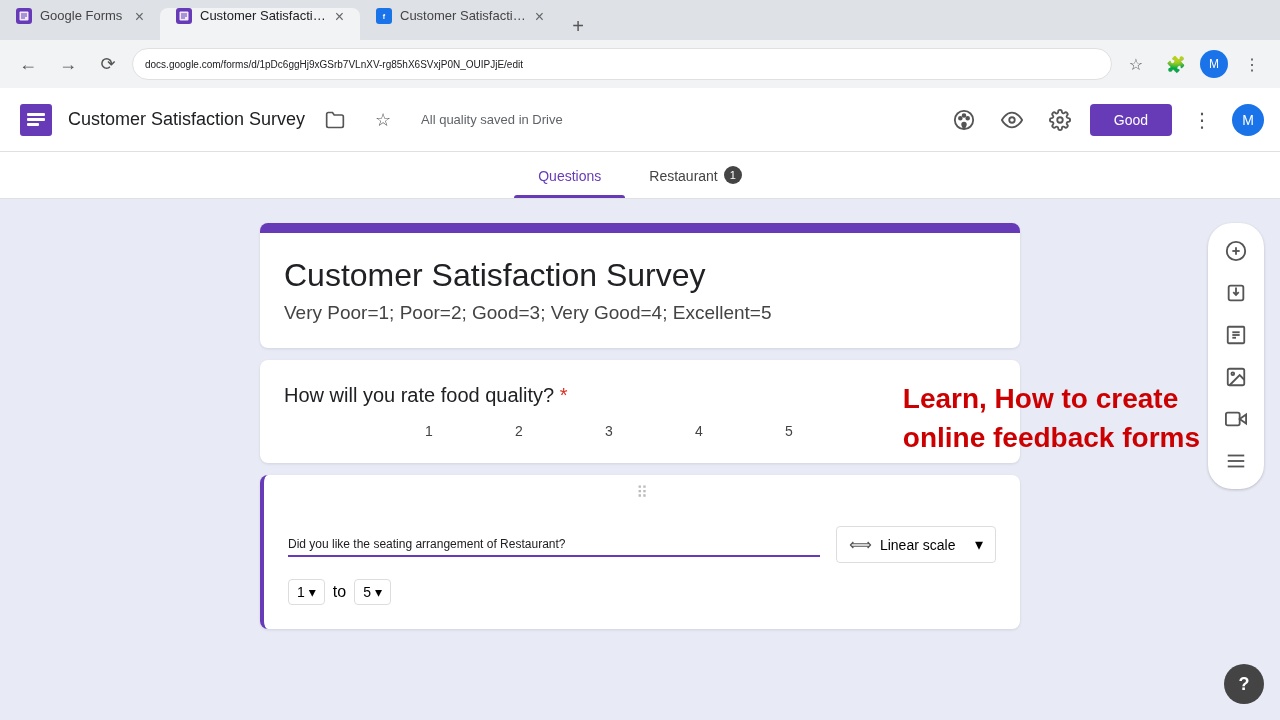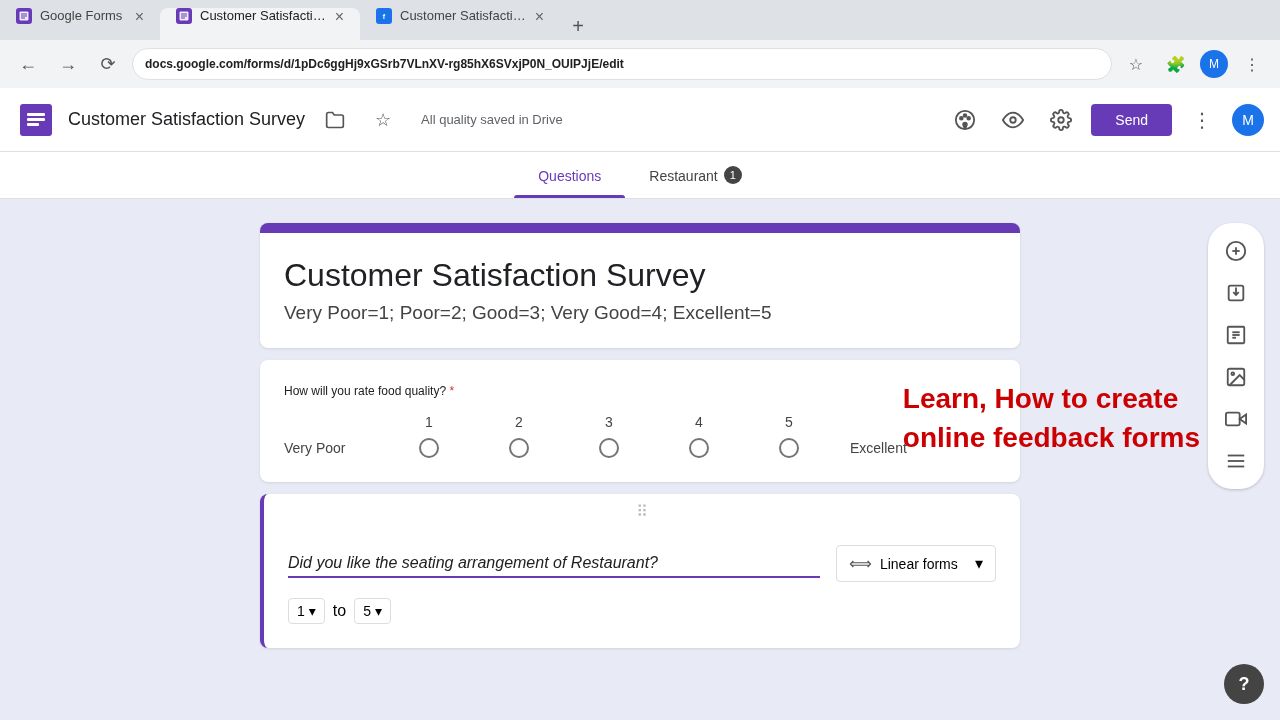--- a/index.html
+++ b/index.html
@@ -7,21 +7,21 @@
     .tab-bar { display: flex; align-items: flex-end; padding: 8px 0 0 0; background: #dee1e6; height: 40px; }
     .tab { display: flex; padding: 0 16px; height: 32px; border-radius: 8px 8px 0 0; font-size: 13px; color: #444; background: #dee1e6; cursor: pointer; gap: 8px; min-width: 160px; max-width: 200px; }
     .tab.active { background: #f1f3f4; color: #202124; }
     .tab-icon { width: 16px; height: 16px; border-radius: 2px; flex-shrink: 0; }
     .tab-label { white-space: nowrap; overflow: hidden; text-overflow: ellipsis; flex: 1; }
     .tab-close { font-size: 16px; color: #666; cursor: pointer; }
     .new-tab-btn { width: 28px; height: 28px; border-radius: 50%; display: flex; align-items: center; justify-content: center; font-size: 20px; color: #555; cursor: pointer; margin-left: 4px; }
 
     .nav-bar { display: flex; align-items: center; padding: 6px 12px; gap: 8px; background: #f1f3f4; height: 48px; }
     .nav-btn { width: 32px; height: 32px; border-radius: 50%; display: flex; align-items: center; justify-content: center; font-size: 18px; color: #555; cursor: pointer; }
-    .address-bar { flex: 1; height: 32px; background: white; border-radius: 16px; display: flex; align-items: center; padding: 0 12px; font-size: 12px; color: #202124; border: 1px solid #e0e0e0; font-weight: bold; }
+    .address-bar { flex: 1; height: 32px; background: white; border-radius: 16px; display: flex; align-items: center; padding: 0 12px; font-size: 10px; color: #202124; border: 1px solid #e0e0e0; }
     .nav-icons { display: flex; align-items: center; gap: 8px; }
     .nav-icon-btn { width: 32px; height: 32px; border-radius: 50%; display: flex; align-items: center; justify-content: center; font-size: 16px; color: #555; cursor: pointer; }
 
     
     .app-header { display: flex; align-items: center; padding: 0 16px; height: 64px; background: white; border-bottom: 1px solid #e0e0e0; gap: 12px; }
     .app-logo { width: 40px; height: 40px; display: flex; align-items: center; justify-content: center; }
     .app-title { font-size: 18px; color: #202124; font-weight: 400; flex: 0 0 auto; }
     .header-icon-btn { width: 36px; height: 36px; border-radius: 50%; display: flex; align-items: center; justify-content: center; cursor: pointer; font-size: 18px; color: #555; }
     .saved-text { font-size: 13px; color: #5f6368; margin: 0 8px; }
     .spacer { flex: 1; }
@@ -57,21 +57,21 @@
     .scale-label.right { margin-left: 8px; }
     .scale-radios { display: flex; gap: 0; }
     .scale-radio { width: 90px; display: flex; justify-content: center; }
     .radio-circle { width: 20px; height: 20px; border: 2px solid #757575; border-radius: 50%; cursor: pointer; }
 
     
     .question-card-2 { background: white; border-radius: 8px; padding: 0; box-shadow: 0 1px 3px rgba(0,0,0,0.1); border-left: 4px solid #673ab7; }
     .drag-handle { display: flex; justify-content: center; padding: 8px; color: #bbb; font-size: 16px; }
     .q2-content { padding: 16px 24px 24px; }
     .q2-header { display: flex; align-items: center; gap: 16px; margin-bottom: 16px; }
-    .q2-input { flex: 1; border: none; border-bottom: 2px solid #673ab7; font-size: 16px; padding: 4px 0; outline: none; color: #202124; font-style: italic; }
+    .q2-input { flex: 1; border: none; border-bottom: 2px solid #673ab7; font-size: 12px; padding: 4px 0; outline: none; color: #202124; }
     .linear-scale-dropdown { display: flex; align-items: center; gap: 8px; border: 1px solid #ddd; border-radius: 4px; padding: 8px 12px; font-size: 14px; cursor: pointer; min-width: 160px; }
     .scale-from-to { display: flex; align-items: center; gap: 8px; margin-top: 8px; }
     .scale-select { display: flex; align-items: center; gap: 4px; border: 1px solid #ddd; border-radius: 4px; padding: 4px 8px; cursor: pointer; font-size: 14px; }
 
     
     .watermark-overlay { position: absolute; right: 80px; top: 180px; pointer-events: none; z-index: 10; }
     .watermark-text { font-family: 'Arial', sans-serif; font-weight: bold; color: #cc0000; font-size: 28px; line-height: 1.4; text-align: left; }
 
     
     .side-toolbar { position: absolute; right: 16px; top: 24px; display: flex; flex-direction: column; gap: 2px; background: white; border-radius: 24px; padding: 8px; box-shadow: 0 1px 3px rgba(0,0,0,0.2); }
@@ -173,21 +173,21 @@
         <path d="M1 12s4-8 11-8 11 8 11 8-4 8-11 8-11-8-11-8z"></path>
         <circle cx="12" cy="12" r="3"></circle>
       </svg>
   </div>
   <div class="header-icon-btn">
     <svg width="22" height="22" viewBox="0 0 24 24" fill="none" stroke="#555" stroke-width="2">
         <circle cx="12" cy="12" r="3"></circle>
         <path d="M19.4 15a1.65 1.65 0 0 0 .33 1.82l.06.06a2 2 0 0 1-2.83 2.83l-.06-.06a1.65 1.65 0 0 0-1.82-.33 1.65 1.65 0 0 0-1 1.51V21a2 2 0 0 1-4 0v-.09A1.65 1.65 0 0 0 9 19.4a1.65 1.65 0 0 0-1.82.33l-.06.06a2 2 0 0 1-2.83-2.83l.06-.06A1.65 1.65 0 0 0 4.68 15a1.65 1.65 0 0 0-1.51-1H3a2 2 0 0 1 0-4h.09A1.65 1.65 0 0 0 4.6 9a1.65 1.65 0 0 0-.33-1.82l-.06-.06a2 2 0 0 1 2.83-2.83l.06.06A1.65 1.65 0 0 0 9 4.68a1.65 1.65 0 0 0 1-1.51V3a2 2 0 0 1 4 0v.09a1.65 1.65 0 0 0 1 1.51 1.65 1.65 0 0 0 1.82-.33l.06-.06a2 2 0 0 1 2.83 2.83l-.06.06A1.65 1.65 0 0 0 19.4 9a1.65 1.65 0 0 0 1.51 1H21a2 2 0 0 1 0 4h-.09a1.65 1.65 0 0 0-1.51 1z"></path>
       </svg>
   </div>
-  <button class="send-btn">Send</button>
+  <button class="send-btn">Good</button>
   <div class="more-btn">⋮</div>
   <div class="avatar">
     <span>M</span>
   </div>
 </div>
 
 <div class="form-tabs">
   <div class="form-tab active">
     <span>Questions</span>
   </div>
@@ -202,64 +202,43 @@
 
     <div class="form-card title-card">
       <div class="title-card-content">
         <div class="form-title">Customer Satisfaction Survey</div>
         <div class="form-desc">Very Poor=1; Poor=2; Good=3; Very Good=4; Excellent=5</div>
       </div>
     </div>
 
     <div class="form-card">
       <div class="question-card">
-        <div style="font-size:12px;color:#202124;margin-bottom:16px;">
+        <div style="font-size:20px;color:#202124;margin-bottom:16px;">
           <span>How will you rate food quality?</span><span style="color:#d93025;"> *</span>
         </div>
         <div class="linear-scale">
           <div class="scale-numbers">
             <div class="scale-num">1</div>
             <div class="scale-num">2</div>
             <div class="scale-num">3</div>
             <div class="scale-num">4</div>
             <div class="scale-num">5</div>
           </div>
-          <div class="scale-row">
-            <div class="scale-label">Very Poor</div>
-            <div class="scale-radios">
-              <div class="scale-radio">
-                  <div class="radio-circle"></div>
-                </div>
-              <div class="scale-radio">
-                  <div class="radio-circle"></div>
-                </div>
-              <div class="scale-radio">
-                  <div class="radio-circle"></div>
-                </div>
-              <div class="scale-radio">
-                  <div class="radio-circle"></div>
-                </div>
-              <div class="scale-radio">
-                  <div class="radio-circle"></div>
-                </div>
-            </div>
-            <div class="scale-label right" style="margin-left:16px;">Excellent</div>
-          </div>
         </div>
       </div>
     </div>
 
     <div class="question-card-2">
       <div class="drag-handle">⠿</div>
       <div class="q2-content">
         <div class="q2-header">
           <input class="q2-input" type="text" value="Did you like the seating arrangement of Restaurant?" style="">
           <div class="linear-scale-dropdown">
             <span style="color:#555;font-size:16px;">⟺</span>
-            <span>Linear forms</span>
+            <span>Linear scale</span>
             <span style="margin-left:auto;font-size:16px;">▾</span>
           </div>
         </div>
         <div class="scale-from-to">
           <div class="scale-select">
             <span>1</span>
             <span>▾</span>
           </div>
           <span>to</span>
           <div class="scale-select">

